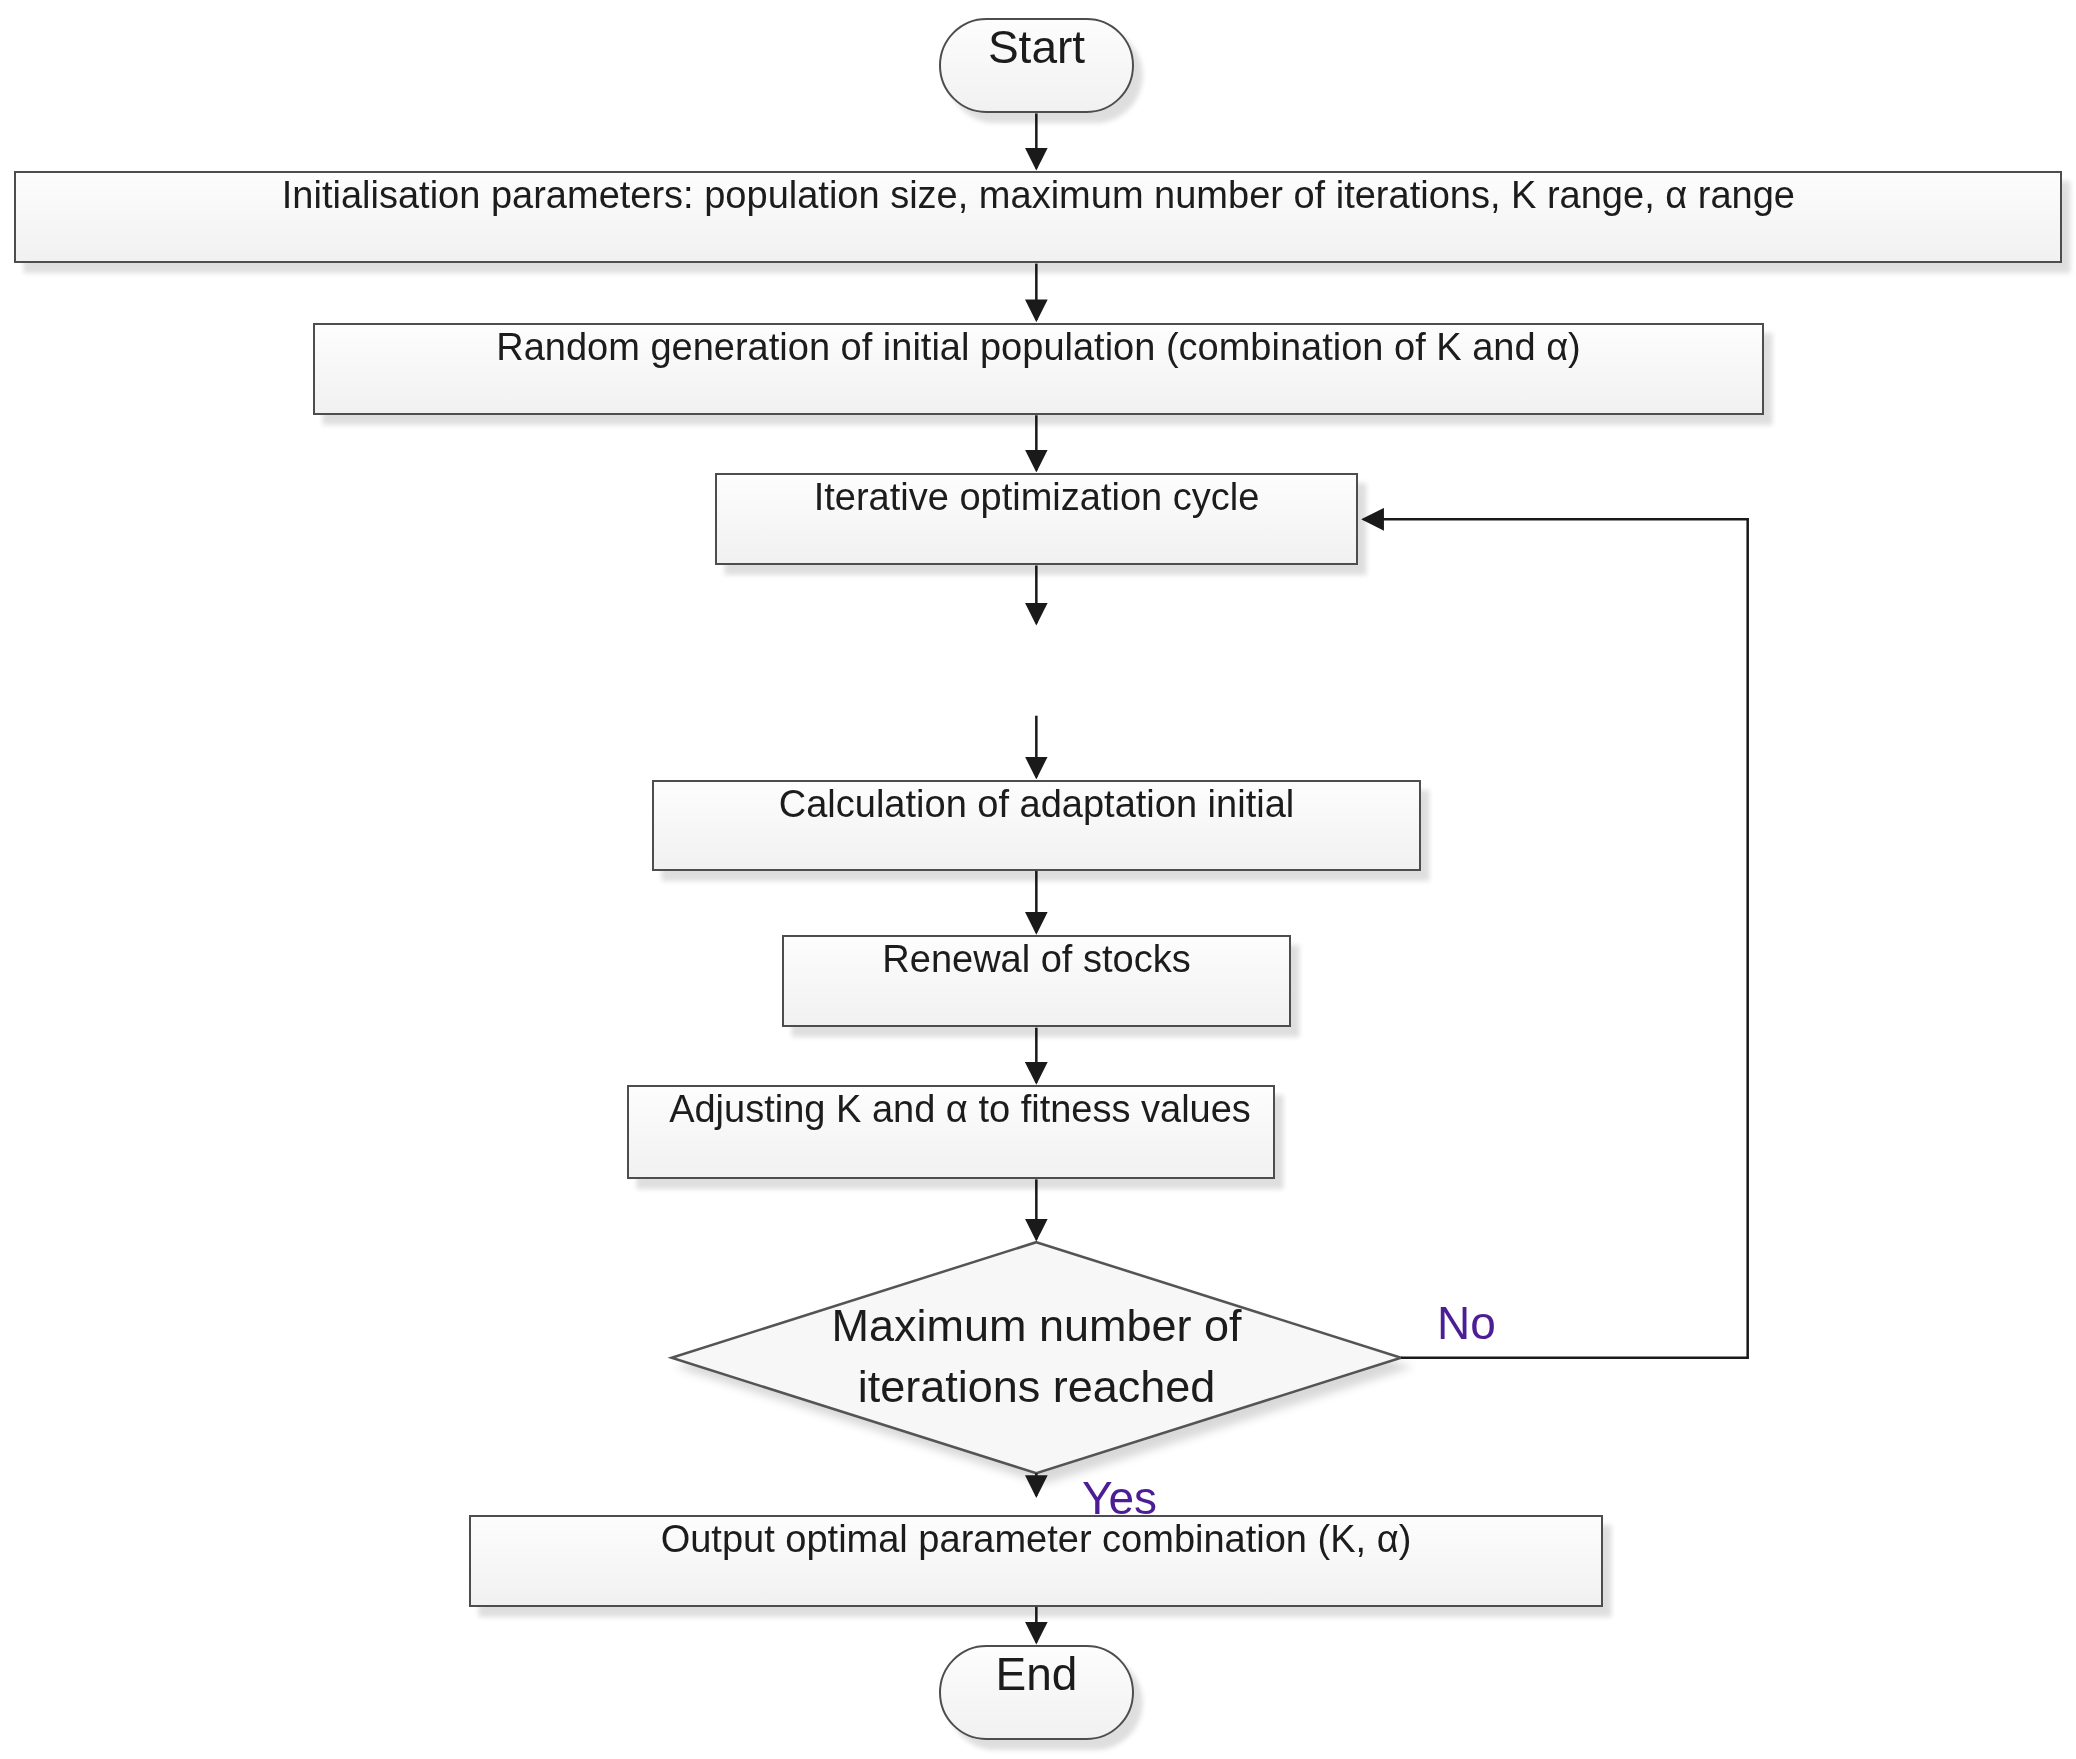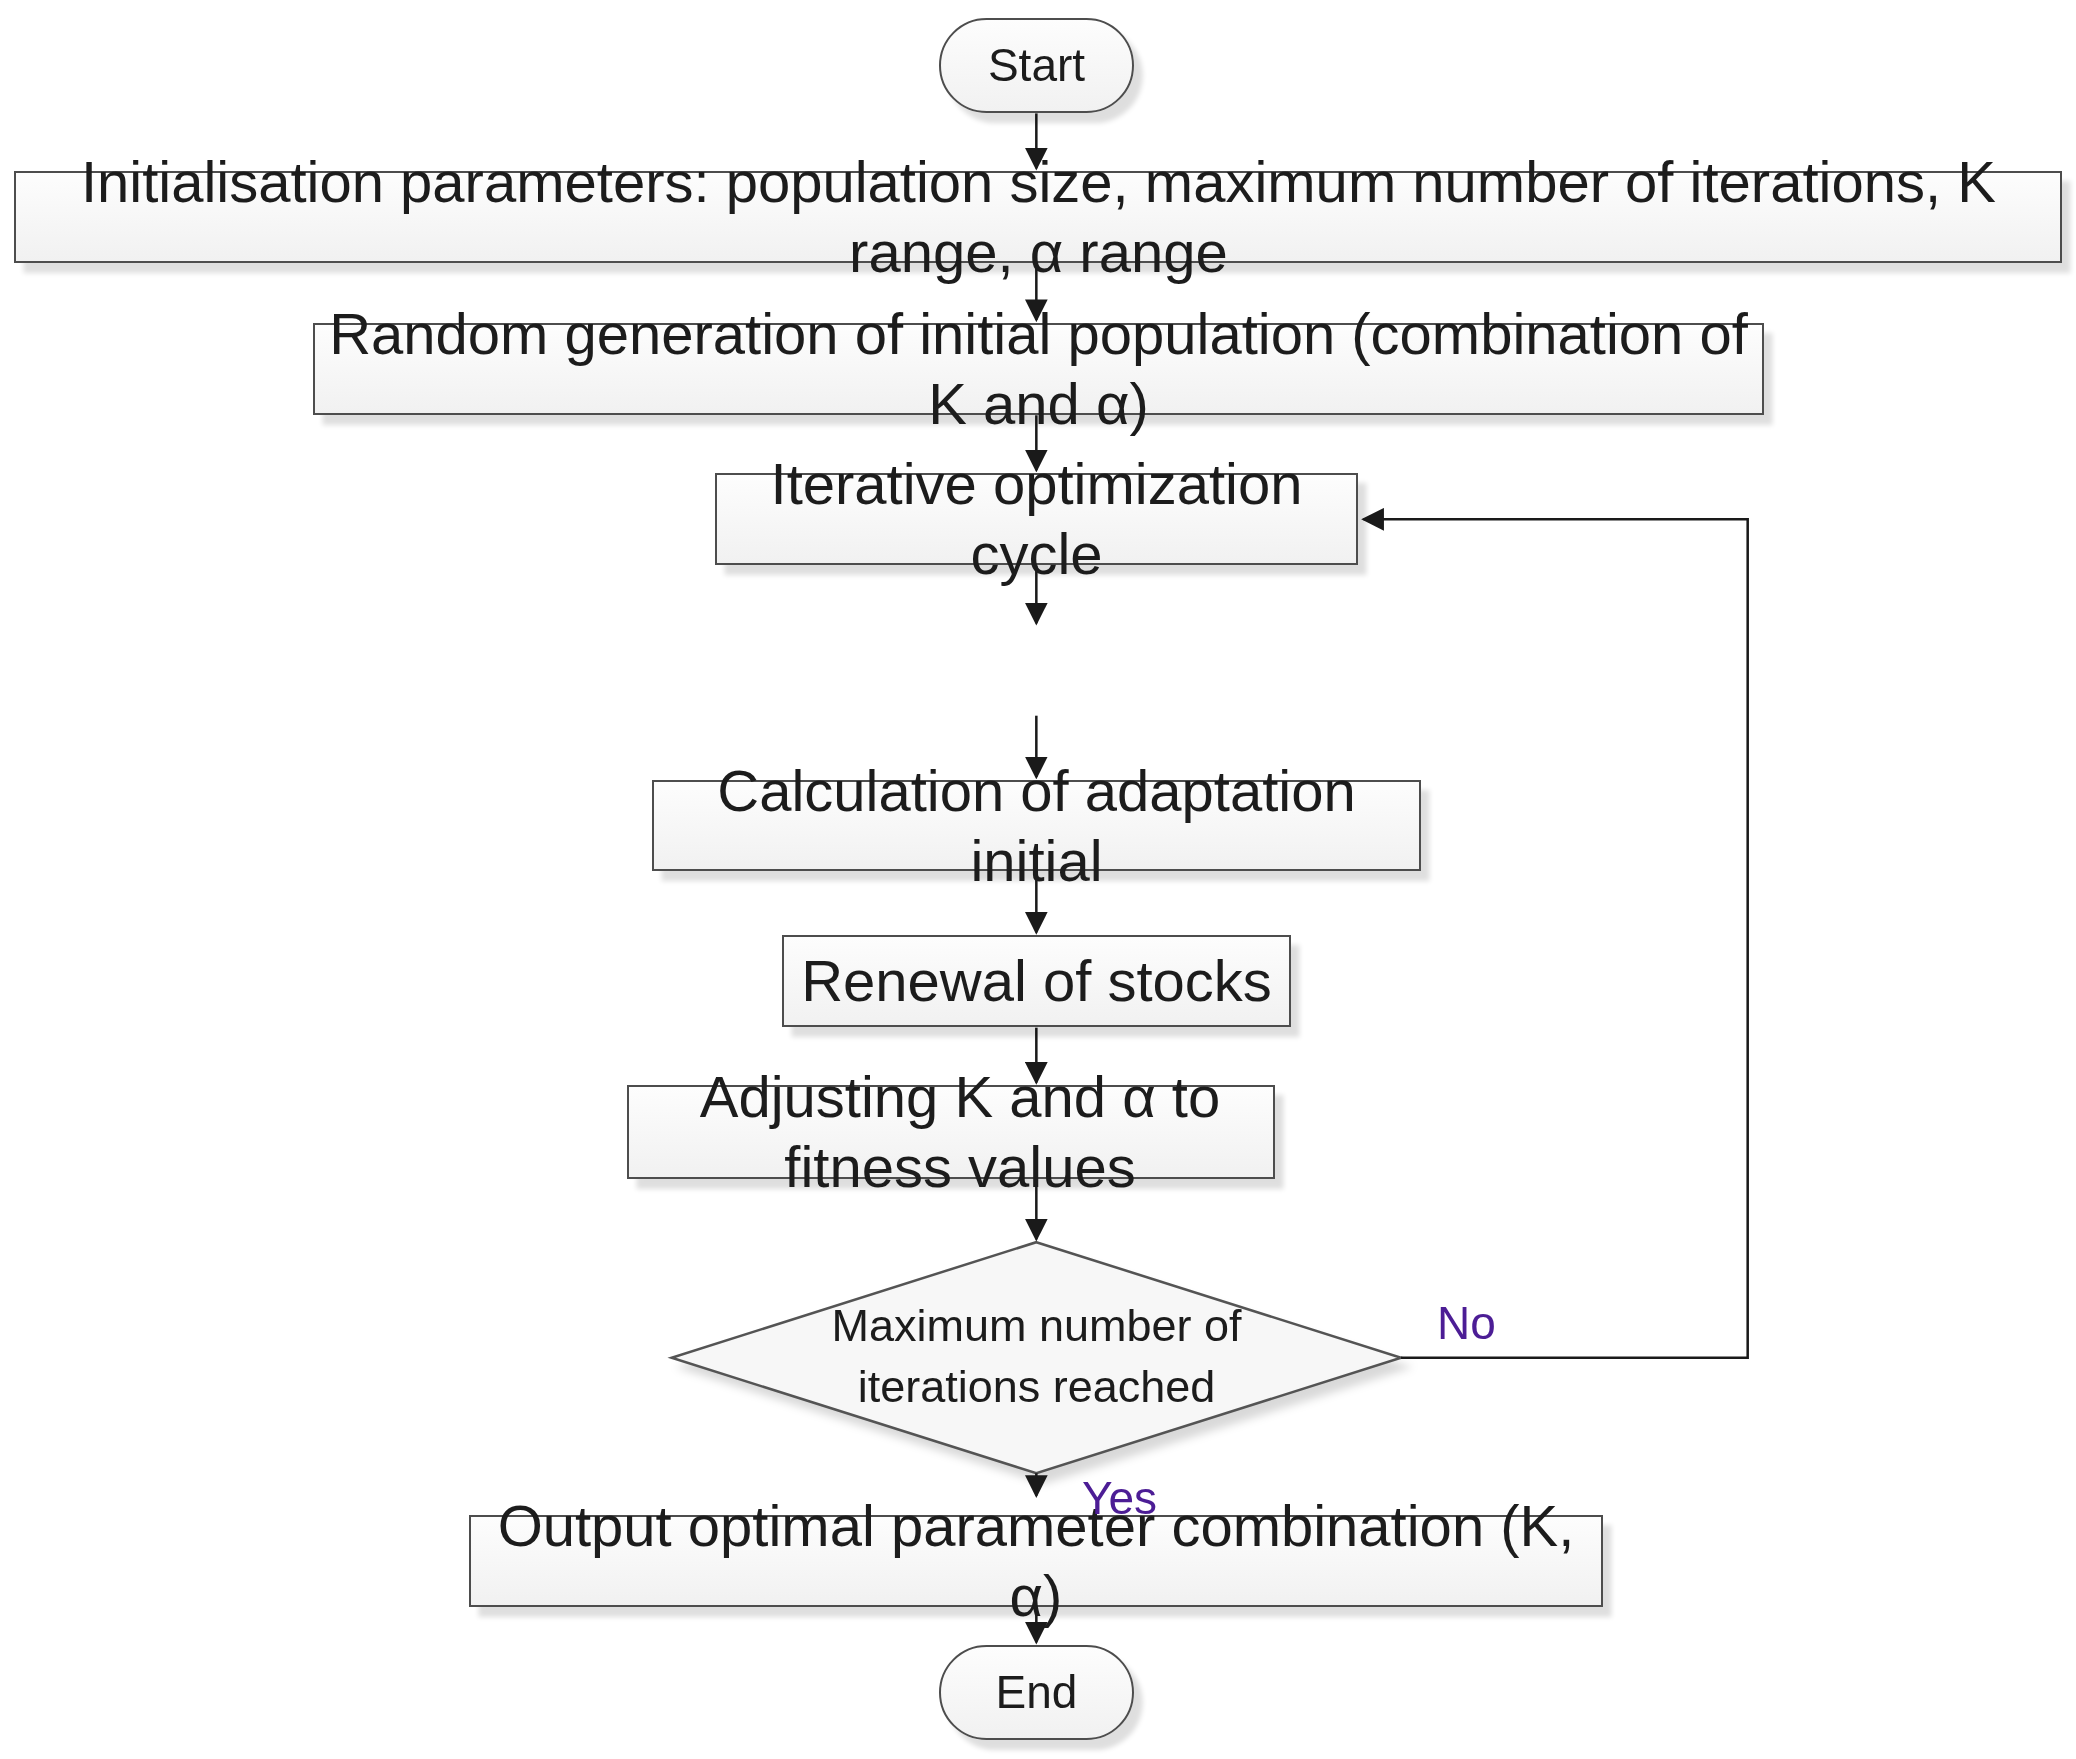--- a/index.html
+++ b/index.html
@@ -17,31 +17,31 @@
   }
   #connectors {
     position: absolute;
     inset: 0;
     width: 2077px;
     height: 1760px;
   }
   .node {
     position: absolute;
     display: flex;
-    align-items: center;
+    align-items: flex-start;
     justify-content: center;
     text-align: center;
     color: #1c1c1c;
     background: linear-gradient(180deg, #fdfdfd 0%, #f1f1f1 100%);
     border: 2.9px solid #4d4d4d;
     box-shadow: 8.7px 10px 5px rgba(0,0,0,0.13);
     box-sizing: border-box;
     line-height: 1.2;
   }
-  .process { font-size: 58px; }
+  .process { font-size: 38px; }
   .terminator {
     border-radius: 51px;
     font-size: 46px;
   }
   .decision-label {
     position: absolute;
     display: flex;
     align-items: center;
     justify-content: center;
     text-align: center;

